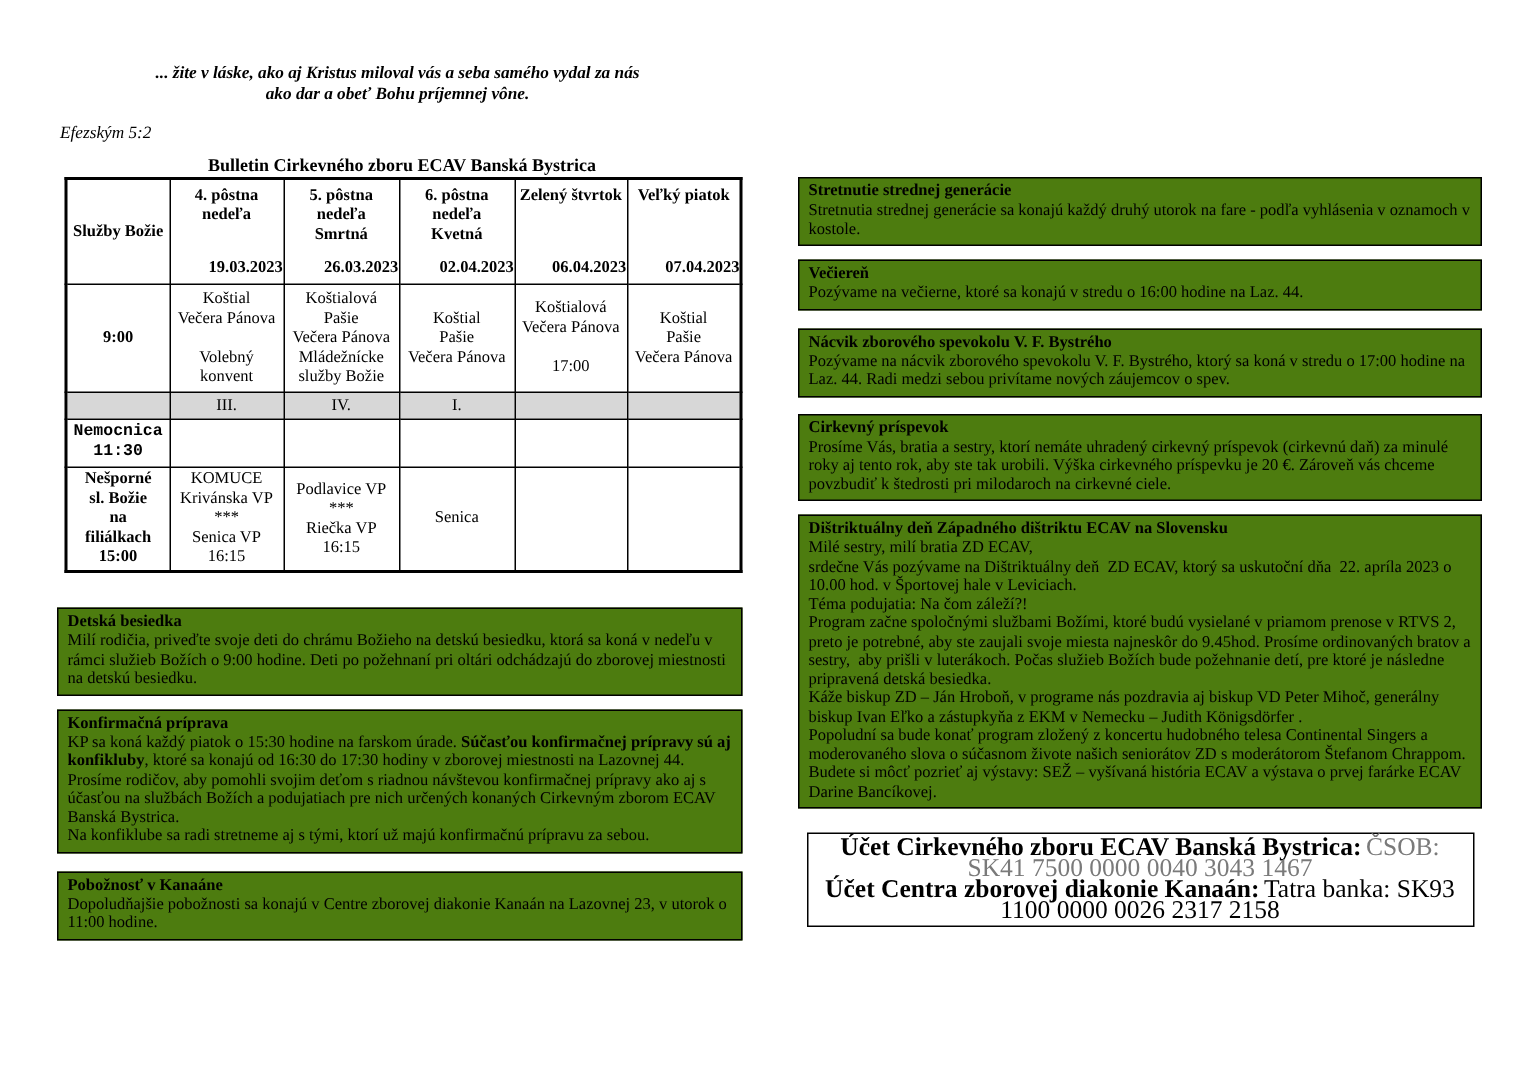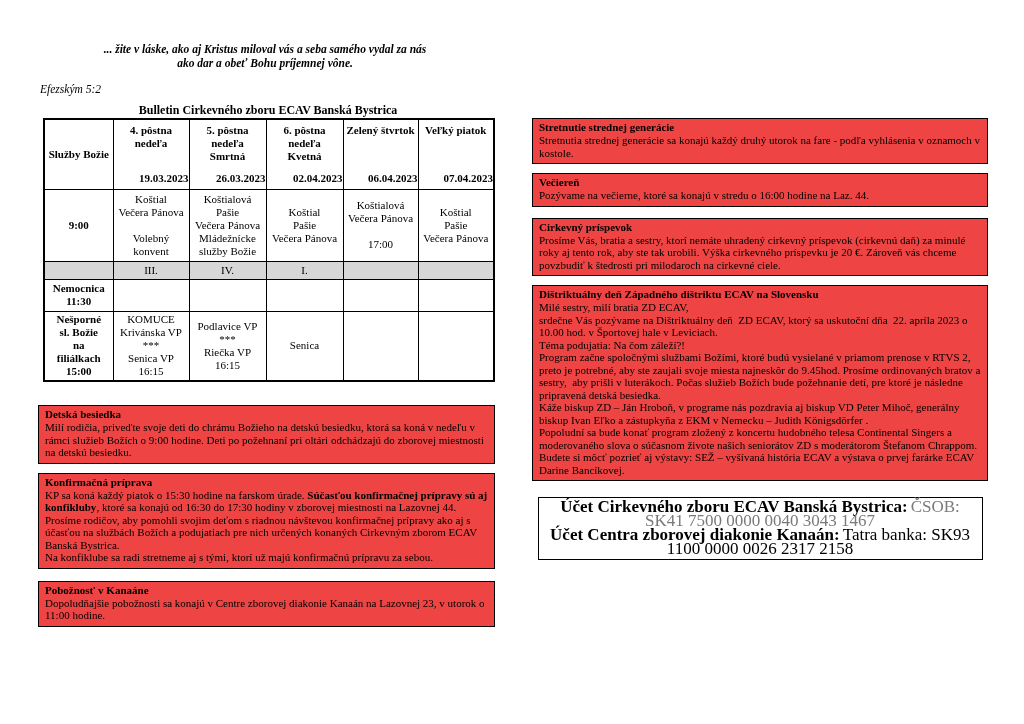--- a/index.html
+++ b/index.html
@@ -32,30 +32,30 @@
     border:1px solid #000; text-align:center; vertical-align:middle;
     font-size:11px; line-height:13px; padding:0 2px; overflow:hidden;
   }
   tr.hdr-row { height:70px; }
   tr.hdr-row td { font-weight:bold; position:relative; vertical-align:top; }
   tr.hdr-row td.corner { vertical-align:middle; position:static; }
   .hdr-title { padding-top:4px; }
   .hdr-date { position:absolute; left:0; right:0; bottom:4px;text-align:right; }
   tr.body-row-0 { height:72px; }
   tr.body-row-1 { height:18px; }
-  tr.body-row-2 { height:32px; }
+  tr.body-row-2 { height:32px;font-family:Liberation Mono, monospace; }
   tr.body-row-3 { height:70px; }
   td.row-label { font-weight:bold; }
 
   
   .notice-col { position:absolute; }
   #left-col  { left:38px;  top:405px; width:457px; }
   #right-col { left:532px; top:118px; width:456px; }
   .notice {
-    border:1px solid #000; background:#ef4444;
+    border:1px solid #000; background:#4d7c0f;
     padding:2px 6px 4px 6px;
     font-size:11px; line-height:12.5px; text-align:left;
   }
   .notice-title { font-weight:bold; line-height:13px; }
   .notice-par { white-space:pre-wrap; }
   .b { font-weight:bold; }
 
   
   .accounts {
     border:1px solid #000; width:433px; margin:16px auto 0 auto;
@@ -238,20 +238,24 @@
   <div class="notice-col" id="right-col">
     <div id="right-boxes">
         <div class="notice">
           <div class="notice-title">Stretnutie strednej generácie</div>
           <div class="notice-par"><span>Stretnutia strednej generácie sa konajú každý druhý utorok na fare - podľa vyhlásenia v oznamoch v kostole.</span></div>
         </div>
         <div class="notice" style="margin-top: 9px;">
           <div class="notice-title">Večiereň</div>
           <div class="notice-par"><span>Pozývame na večierne, ktoré sa konajú v stredu o 16:00 hodine na Laz. 44.</span></div>
         </div>
+        <div class="notice" style="margin-top: 12px;">
+          <div class="notice-title">Nácvik zborového spevokolu V. F. Bystrého</div>
+          <div class="notice-par"><span>Pozývame na nácvik zborového spevokolu V. F. Bystrého, ktorý sa koná v stredu o 17:00 hodine na Laz. 44. Radi medzi sebou privítame nových záujemcov o spev.</span></div>
+        </div>
         <div class="notice" style="margin-top: 11px;">
           <div class="notice-title">Cirkevný príspevok</div>
           <div class="notice-par"><span>Prosíme Vás, bratia a sestry, ktorí nemáte uhradený cirkevný príspevok (cirkevnú daň) za minulé roky aj tento rok, aby ste tak urobili. Výška cirkevného príspevku je 20 €. Zároveň vás chceme povzbudiť k štedrosti pri milodaroch na cirkevné ciele.</span></div>
         </div>
         <div class="notice" style="margin-top: 9px;">
           <div class="notice-title">Dištriktuálny deň Západného dištriktu ECAV na Slovensku</div>
           <div class="notice-par"><span>Milé sestry, milí bratia ZD ECAV,</span></div>
           <div class="notice-par"><span>srdečne Vás pozývame na Dištriktuálny deň  ZD ECAV, ktorý sa uskutoční dňa  22. apríla 2023 o 10.00 hod. v Športovej hale v Leviciach.</span></div>
           <div class="notice-par"><span>Téma podujatia: Na čom záleží?!</span></div>
           <div class="notice-par"><span>Program začne spoločnými službami Božími, ktoré budú vysielané v priamom prenose v RTVS 2, preto je potrebné, aby ste zaujali svoje miesta najneskôr do 9.45hod. Prosíme ordinovaných bratov a sestry,  aby prišli v luterákoch. Počas služieb Božích bude požehnanie detí, pre ktoré je následne pripravená detská besiedka.</span></div>

